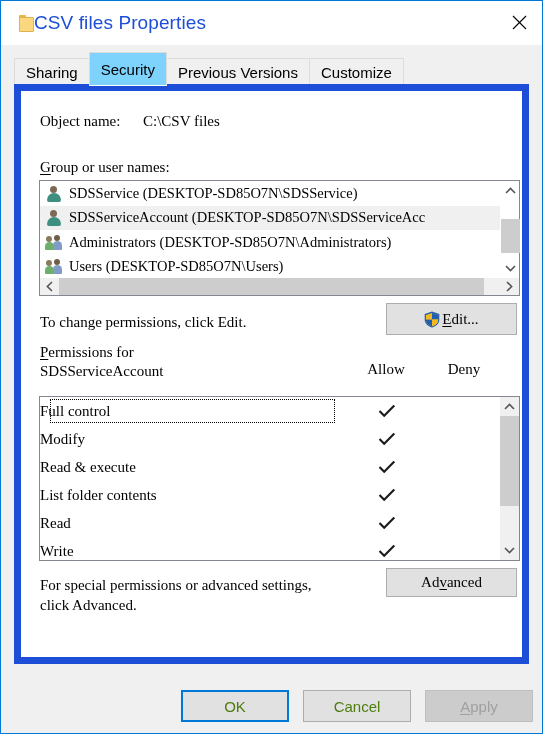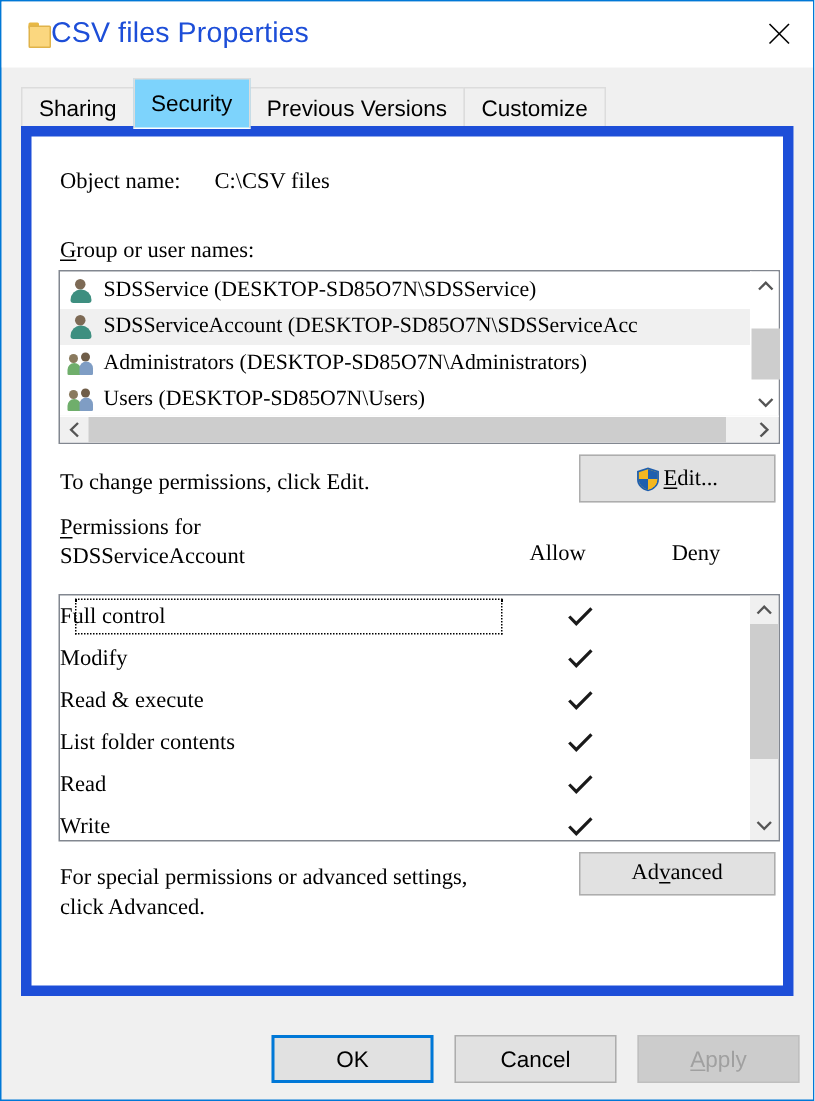--- a/index.html
+++ b/index.html
@@ -206,21 +206,21 @@
     position: relative; flex: 0 0 16px;
   }
 
   
   #perm-label {
     position: absolute; left: 19px; top: 252px;
     font-size: 15px; color: #000; line-height: 19px;
   }
   #allow-header {
     position: absolute; left: 332px; top: 270px;
-    width: 66px; text-align: left;
+    width: 66px; text-align: center;
     font-size: 15px; color: #000;
   }
   #deny-header {
     position: absolute; left: 410px; top: 270px;
     width: 66px; text-align: center;
     font-size: 15px; color: #000;
   }
 
   
   #perm-list-box {
@@ -281,21 +281,21 @@
     cursor: default;
   }
 
   
   .btm-button {
     position: absolute; top: 689px;
     width: 108px; height: 32px;
     background: #e1e1e1;
     border: 1px solid #adadad;
     display: flex; align-items: center; justify-content: center;
-    font-size: 15px; color: #000000;
+    font-size: 15px; color: #4d7c0f;
     cursor: default;
   }
   #ok-button { left: 180px; border: 2px solid #0078d7; }
   #cancel-button { left: 302px; }
   #apply-button { left: 424px; background: #cccccc; border-color: #bfbfbf; color: #a0a0a0; }
 </style>
 </head>
 <body>
 
 <div id="dialog">

